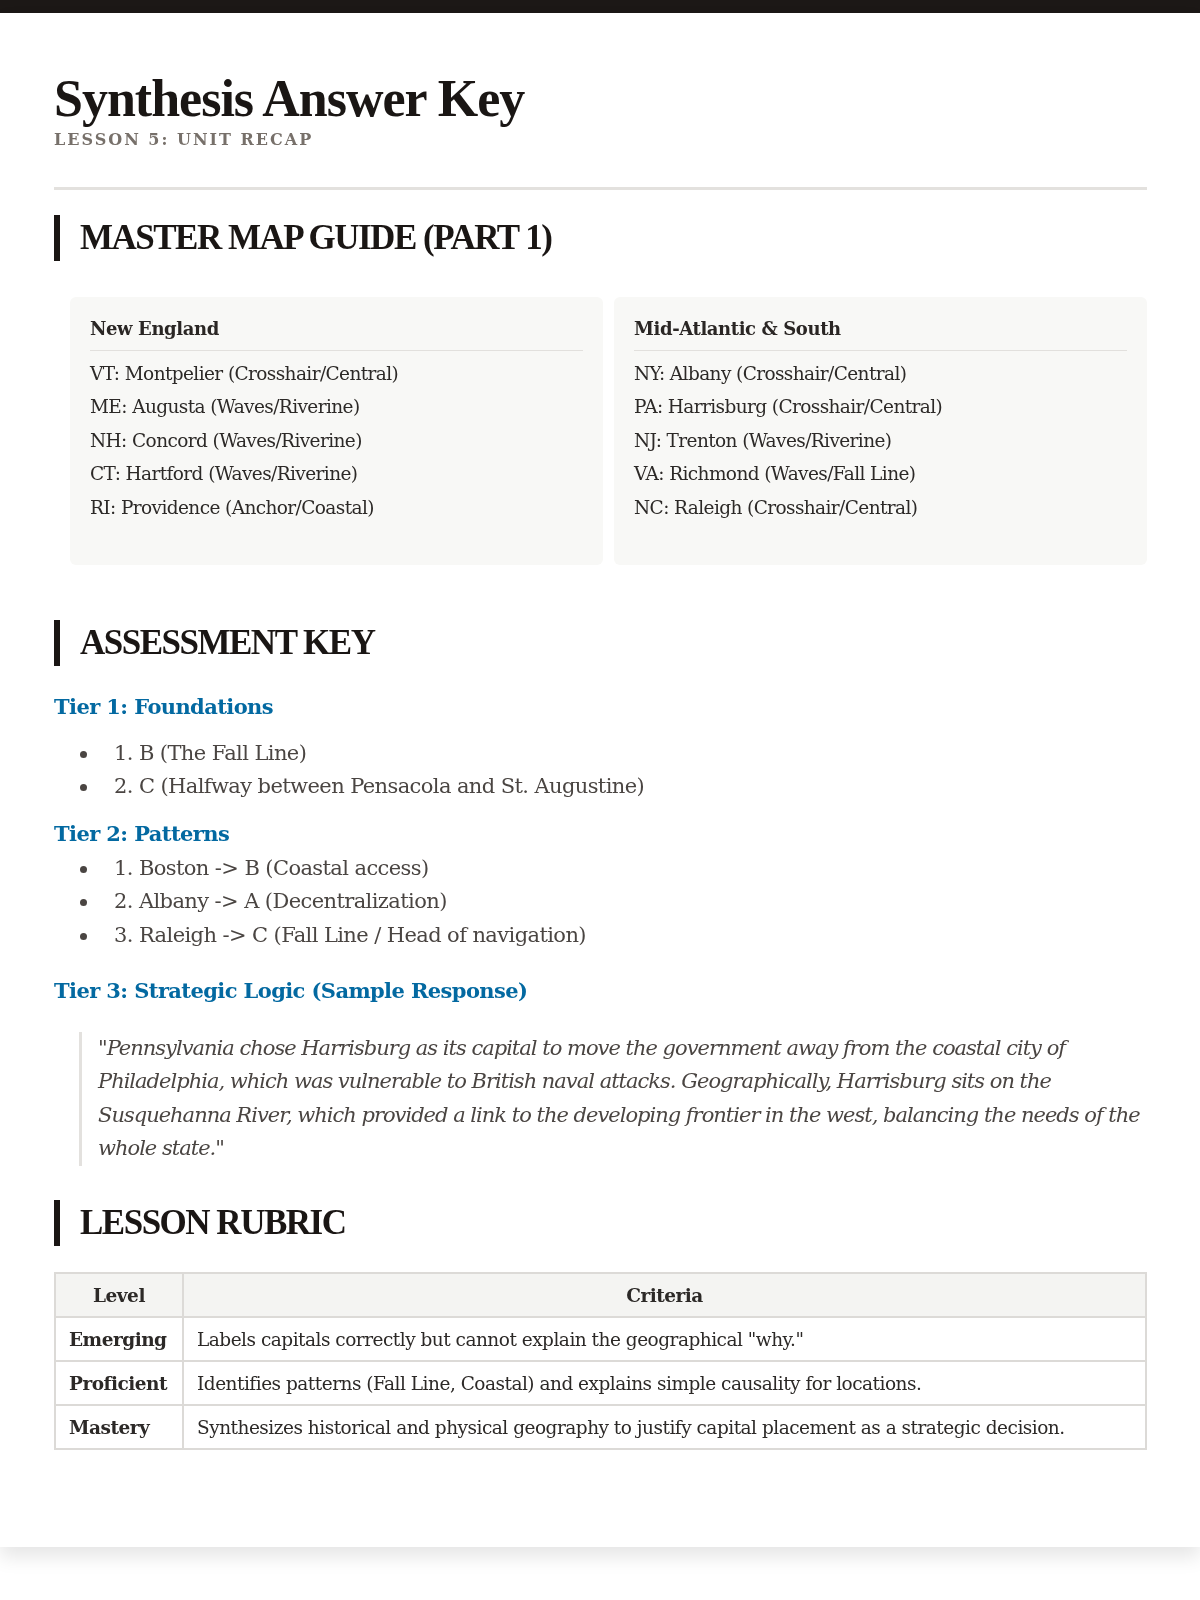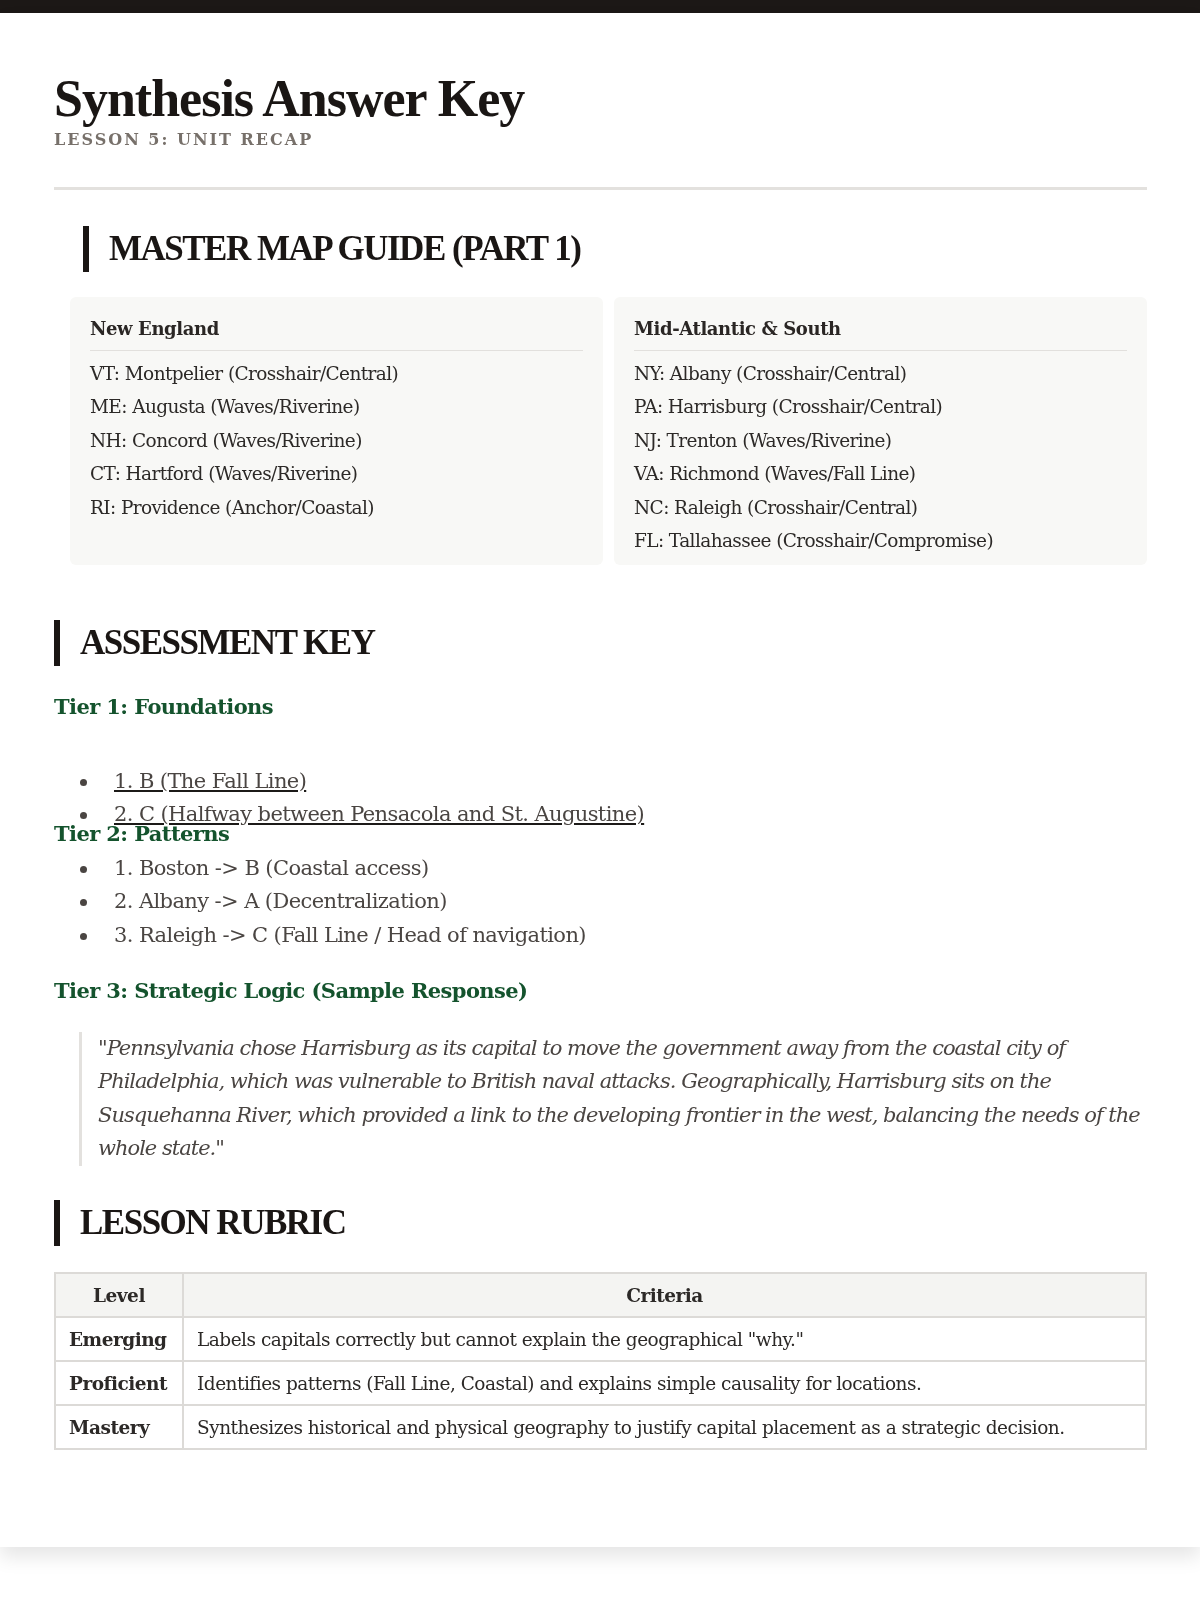--- a/index.html
+++ b/index.html
@@ -23,21 +23,21 @@
 
     .card { position: absolute; top: 284px; width: 533px; height: 268px; background: #f8f8f6; border-radius: 6px;
             padding: 20px 20px 0 20px; }
     .card .card-title { font-family: "DejaVu Serif", serif; font-weight: bold; font-size: 18px; color: #2a2624;
                         height: 34px; line-height: 24px; border-bottom: 1px solid #e2e0dd; letter-spacing: -0.4px; }
     .card ul { list-style: none; margin-top: 6px; }
     .card li { font-family: "DejaVu Serif", serif; font-size: 18.5px; line-height: 33.4px; color: #2c2927;
                letter-spacing: -0.6px; white-space: nowrap; }
 
     .tier-title { position: absolute; left: 0; font-family: "DejaVu Serif", serif; font-weight: bold; font-size: 21px;
-                  color: #14532d; letter-spacing: -0.6px; white-space: nowrap; }
+                  color: #0369a1; letter-spacing: -0.6px; white-space: nowrap; }
     .tier-list { position: absolute; left: 0; list-style: none; }
     .tier-list li { position: relative; padding-left: 60px; font-family: "DejaVu Serif", serif; font-size: 21px;
                     line-height: 33.4px; color: #4a4542; letter-spacing: -0.6px; white-space: nowrap; }
     .tier-list li .bullet { position: absolute; left: 26px; top: 14px; width: 7px; height: 7px; border-radius: 50%;
                             background: #4a4542; }
 
     .quote { position: absolute; top: 1019px; left: 25px; width: 1068px; border-left: 3px solid #e3e1de;
              padding-left: 16px; }
     .quote p { font-family: "DejaVu Serif", serif; font-style: italic; font-size: 21px; line-height: 33.4px;
                color: #4a4542; letter-spacing: -1px; }
@@ -55,21 +55,21 @@
 
 <div class="topbar"></div>
 
 <div class="page">
   <div class="content">
 
     <h1 class="title">Synthesis Answer Key</h1>
     <div class="subtitle">LESSON 5: UNIT RECAP</div>
     <div class="header-divider"></div>
 
-    <div class="section-head" style="top:213px;margin-left:29px;">
+    <div class="section-head" style="top:202px;">
       <div class="bar"></div>
       <h2 class="label">MASTER MAP GUIDE (PART 1)</h2>
     </div>
 
     <div class="card" style="left:16px;">
       <div class="card-title">New England</div>
       <ul>
         <li>VT: Montpelier (Crosshair/Central)</li>
         <li>ME: Augusta (Waves/Riverine)</li>
         <li>NH: Concord (Waves/Riverine)</li>
@@ -79,31 +79,30 @@
     </div>
 
     <div class="card" style="left:560px;">
       <div class="card-title">Mid-Atlantic &amp; South</div>
       <ul>
         <li>NY: Albany (Crosshair/Central)</li>
         <li>PA: Harrisburg (Crosshair/Central)</li>
         <li>NJ: Trenton (Waves/Riverine)</li>
         <li>VA: Richmond (Waves/Fall Line)</li>
         <li>NC: Raleigh (Crosshair/Central)</li>
-        <li>FL: Tallahassee (Crosshair/Compromise)</li>
       </ul>
     </div>
 
     <div class="section-head" style="top:607px;">
       <div class="bar"></div>
       <h2 class="label">ASSESSMENT KEY</h2>
     </div>
 
     <div class="tier-title" style="top:681px;">Tier 1: Foundations</div>
-    <ul class="tier-list" style="top:752px;text-decoration:underline;">
+    <ul class="tier-list" style="top:724px;">
       <li><span class="bullet"></span><span>1. B (The Fall Line)</span></li>
       <li><span class="bullet"></span><span>2. C (Halfway between Pensacola and St. Augustine)</span></li>
     </ul>
 
     <div class="tier-title" style="top:808px;">Tier 2: Patterns</div>
     <ul class="tier-list" style="top:839px;">
       <li><span class="bullet"></span><span>1. Boston -&gt; B (Coastal access)</span></li>
       <li><span class="bullet"></span><span>2. Albany -&gt; A (Decentralization)</span></li>
       <li><span class="bullet"></span><span>3. Raleigh -&gt; C (Fall Line / Head of navigation)</span></li>
     </ul>

